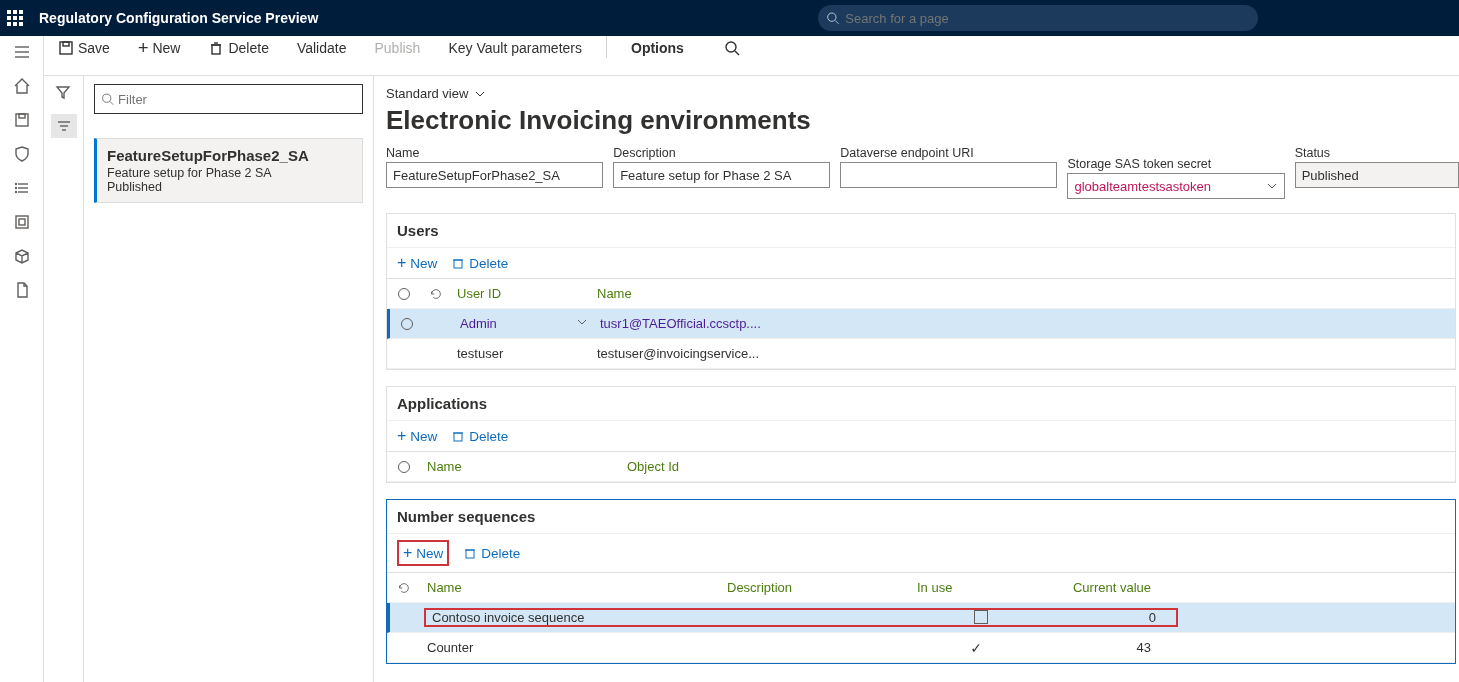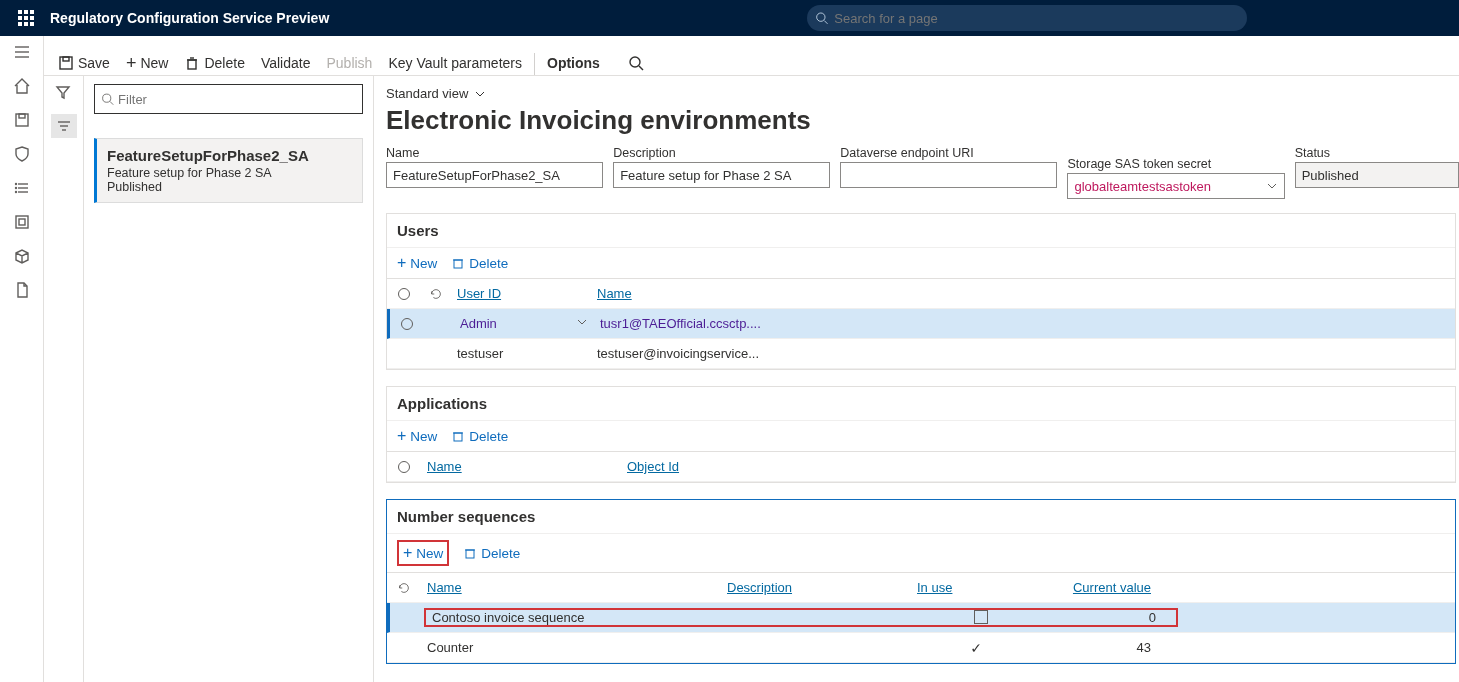--- a/index.html
+++ b/index.html
@@ -1,35 +1,35 @@
 <!DOCTYPE html>
 <html><head>
 <meta charset="utf-8">
 <style>
 * { box-sizing: border-box; margin: 0; padding: 0; font-family: "Segoe UI", Arial, sans-serif; }
 body { width: 1459px; height: 682px; overflow: hidden; background: #fff; color: #323130; font-size: 13px; }
 
 
-.topbar { height: 36px; background: #001d3c; color: #fff; display: flex; align-items: center; padding: 0 12px; }
+.topbar { height: 36px; background: #001d3c; color: #fff; display: flex; align-items: center; padding: 0 1px; }
 .waffle { width: 28px; height: 28px; display: flex; align-items: center; justify-content: center; }
 .waffle-grid { display: grid; grid-template-columns: repeat(3,4px); grid-gap: 2px; }
 .waffle-grid span { width:4px; height:4px; background:#fff; }
 .topbar-title { margin-left: 10px; font-size: 14px; font-weight: 600; }
 .searchwrap { margin-left: auto; margin-right: 200px; }
 .searchbox { width: 440px; height: 26px; background: #1b3a5c; border: none; border-radius: 13px; display: flex; align-items: center; padding: 0 8px; color: #cfe0f0; }
 .searchbox svg { width:14px; height:14px; margin-right:6px; fill:#cfe0f0; }
 .searchbox input { background: transparent; border: none; color: #cfe0f0; outline: none; font-size: 13px; width: 100%; }
 
 
 .leftrail { position: absolute; top: 36px; left: 0; width: 44px; height: calc(682px - 36px); border-right: 1px solid #e1dfdd; display: flex; flex-direction: column; align-items: center; padding-top: 6px; gap: 14px; background:#fff; }
 .leftrail .ic { width: 20px; height: 20px; display:flex; align-items:center; justify-content:center; color:#605e5c; }
 .leftrail .ic svg { width:18px; height:18px; stroke:#605e5c; fill:none; stroke-width:1.4; }
 
 
-.toolbar { position: absolute; top: 36px; left: 44px; right: 0; height: 40px; display: flex; align-items: flex-end; padding: 0 6px; border-bottom: 1px solid #e1dfdd; gap: 0; }
+.toolbar { position: absolute; top: 36px; left: 44px; right: 0; height: 40px; display: flex; align-items: flex-start; padding: 0 6px; border-bottom: 1px solid #e1dfdd; gap: 12px; }
 .tbtn { display: inline-flex; align-items: center; padding: 4px 8px; font-size: 14px; color: #323130; cursor: pointer; gap: 4px; }
 .tbtn.disabled { color: #b3b0ad; }
 .tbtn svg { width:16px; height:16px; stroke:#323130; fill:none; stroke-width:1.4; }
 .tbtn .plus { font-size: 18px; line-height: 14px; color:#323130; }
 .tsep { width:1px; height:22px; background:#d2d0ce; margin: 0 4px; }
 .toolbar .searchic { margin-left: 12px; }
 
 
 .body { position: absolute; top: 76px; left: 44px; right: 0; bottom: 0; display: flex; }
 
@@ -66,21 +66,21 @@
 .section { border:1px solid #e1dfdd; margin-bottom: 16px; max-width: 1070px; }
 .section.highlight { border:1.5px solid #0f6cbd; }
 .section-head { padding: 8px 10px; font-size: 15px; font-weight: 600; border-bottom: 1px solid #f0efee; }
 .section-toolbar { display:flex; gap: 14px; padding: 6px 10px; }
 .linkbtn { color:#0f6cbd; display:inline-flex; align-items:center; gap:4px; font-size:13.5px; cursor:pointer; }
 .linkbtn.red { border:2px solid #d13438; padding:2px 4px; }
 .linkbtn svg { width:14px; height:14px; stroke:#0f6cbd; fill:none; }
 
 .grid { width:100%; border-top:1px solid #e1dfdd; }
 .grid-header, .grid-row { display:flex; align-items:center; height: 30px; font-size:13px; border-bottom:1px solid #f0efee; }
-.grid-header { color:#0369a1;text-decoration:underline; }
+.grid-header { color:#4d7c0f; }
 .grid-row.sel { background:#d4e7f7; border-left:3px solid #0f6cbd; }
 .grid-row.selred { background:#d4e7f7; }
 .cell { padding: 0 6px; overflow:hidden; text-overflow:ellipsis; white-space:nowrap; }
 .cell.radio { width: 34px; display:flex; justify-content:center; }
 .cell.refresh { width: 30px; display:flex; justify-content:center; }
 .cell.radio span, .celldot { width:12px; height:12px; border:1px solid #605e5c; border-radius:50%; display:inline-block; }
 .cell.userid { width: 140px; }
 .cell.email { flex:1; }
 .cell.link { color:#4c1d95; }
 

